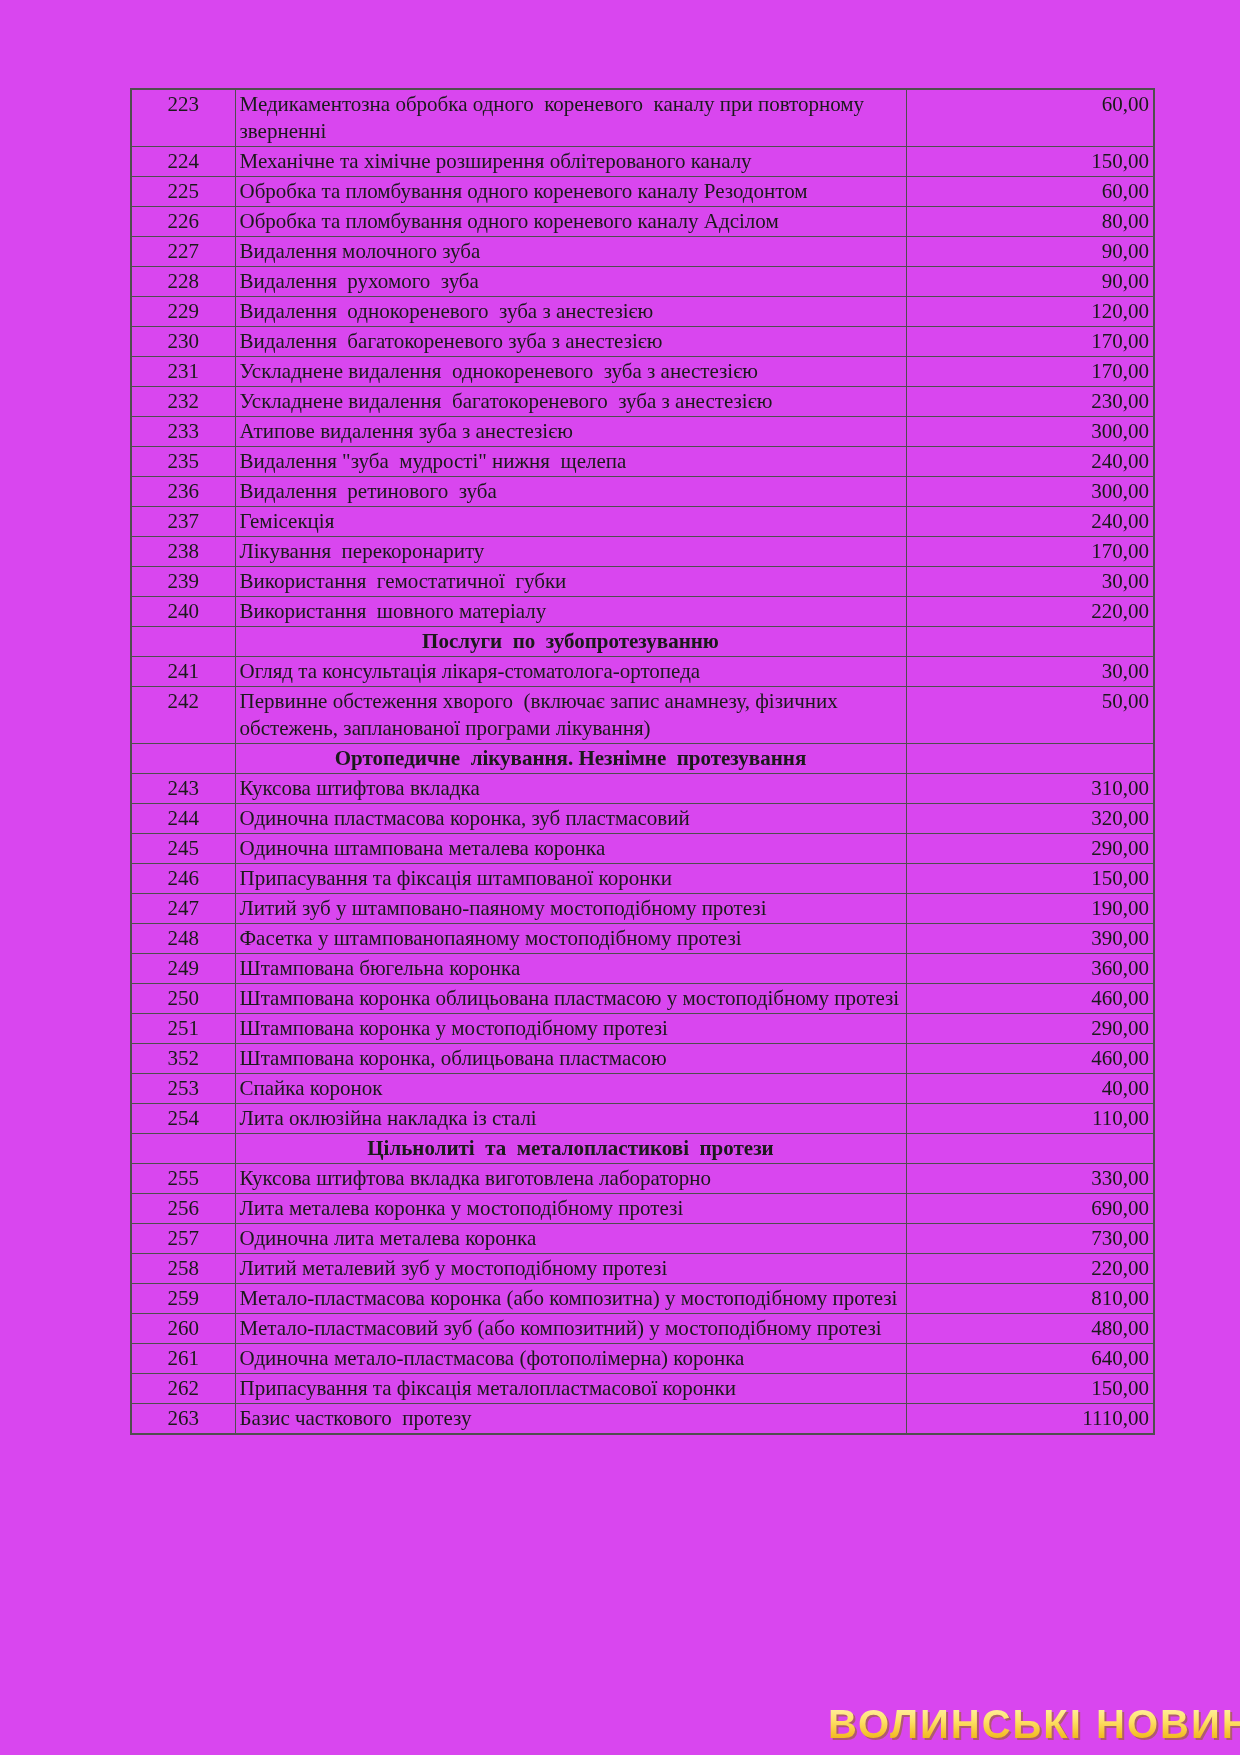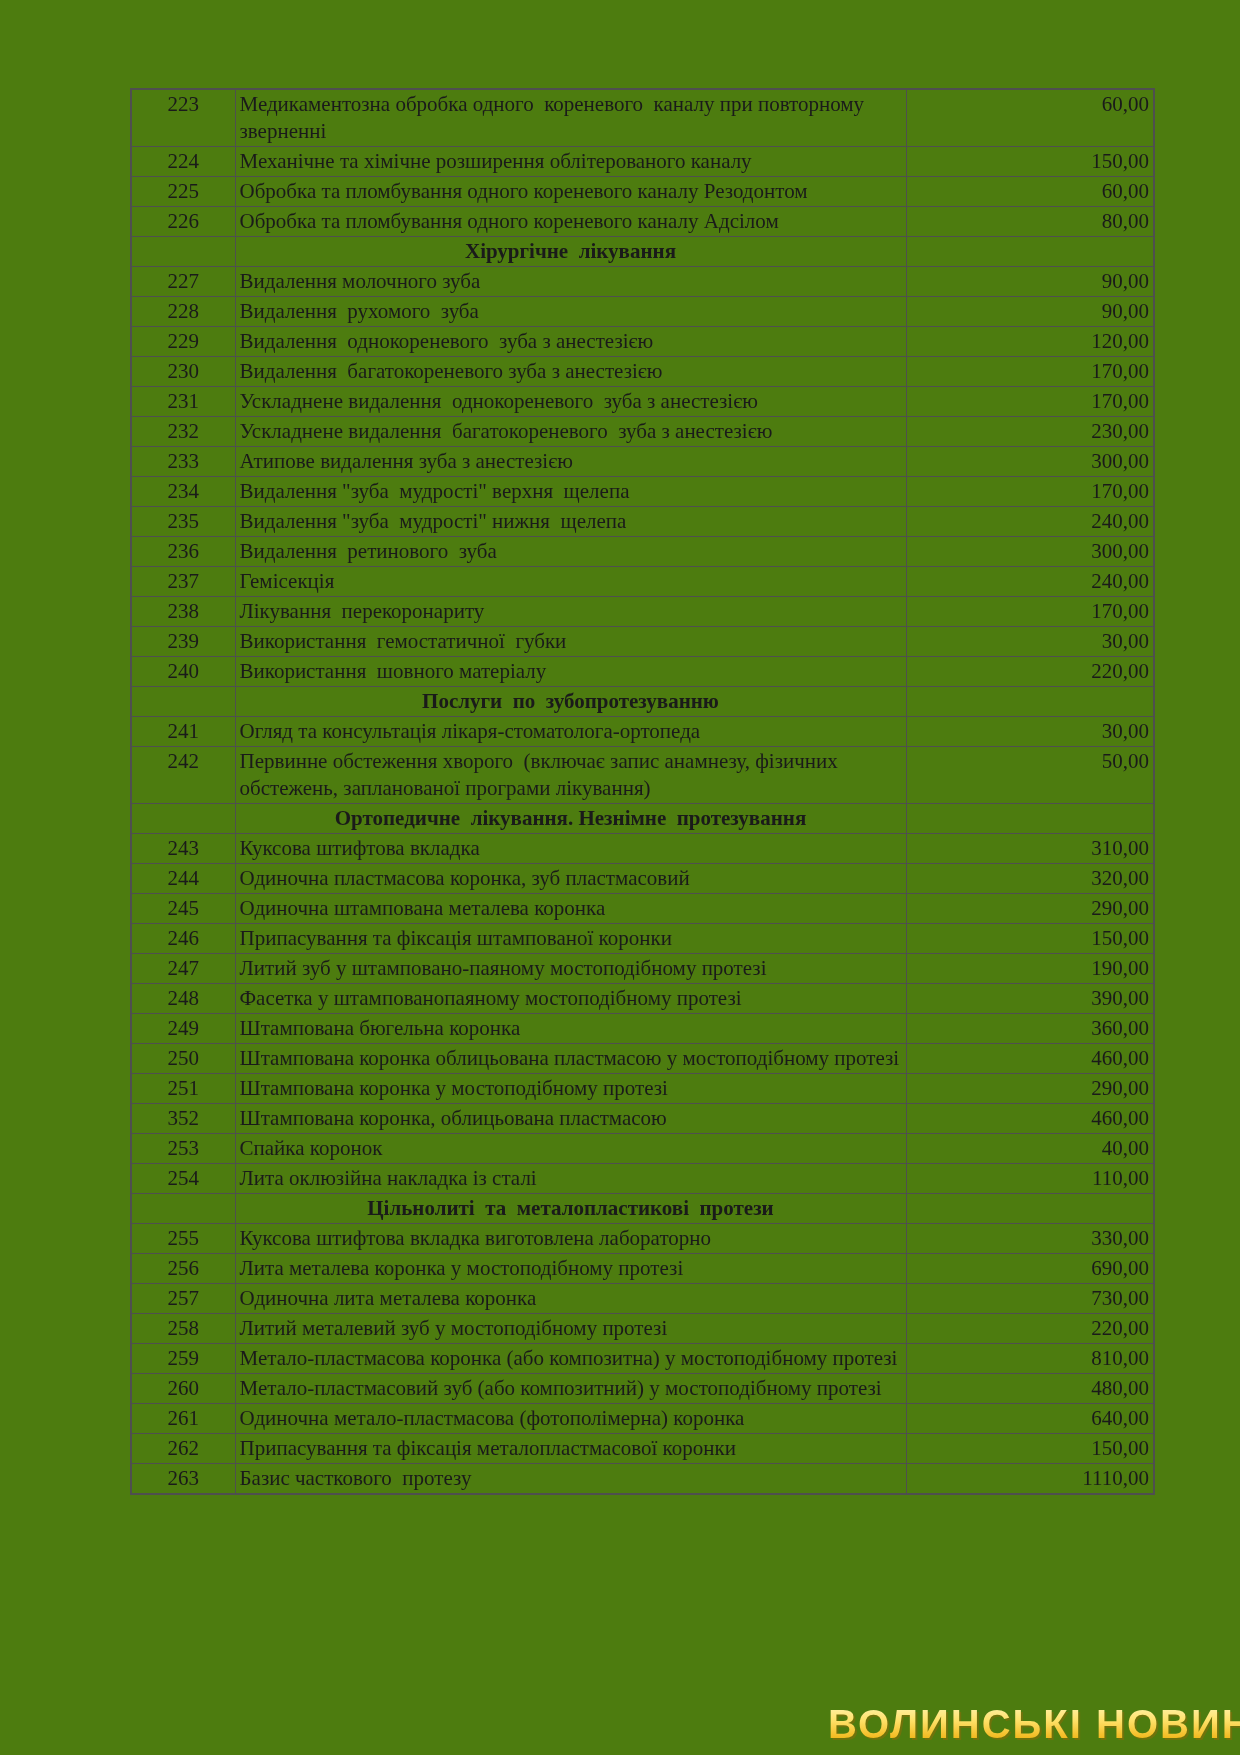--- a/index.html
+++ b/index.html
@@ -8,21 +8,21 @@
     width: 1240px;
     height: 1755px;
     background: #ffffff;
     overflow: hidden;
     font-family: "Liberation Serif", serif;
   }
   .page {
     position: relative;
     width: 1240px;
     height: 1755px;
-    background: #4d7c0f;
+    background: #d946ef;
   }
   table.price-table {
     position: absolute;
     left: 130px;
     top: 88px;
     width: 1023px;
     border-collapse: collapse;
     table-layout: fixed;
     border: 2px solid #4f4f4f;
   }
@@ -97,25 +97,20 @@
           <td class="num-cell">225</td>
           <td class="desc-cell">Обробка та пломбування одного кореневого каналу Резодонтом</td>
           <td class="price-cell">60,00</td>
         </tr>
         <tr>
           <td class="num-cell">226</td>
           <td class="desc-cell">Обробка та пломбування одного кореневого каналу Адсілом</td>
           <td class="price-cell">80,00</td>
         </tr>
         <tr>
-          <td class="num-cell"></td>
-          <td class="section-cell">Хірургічне  лікування</td>
-          <td class="price-cell"></td>
-        </tr>
-        <tr>
           <td class="num-cell">227</td>
           <td class="desc-cell">Видалення молочного зуба</td>
           <td class="price-cell">90,00</td>
         </tr>
         <tr>
           <td class="num-cell">228</td>
           <td class="desc-cell">Видалення  рухомого  зуба</td>
           <td class="price-cell">90,00</td>
         </tr>
         <tr>
@@ -137,25 +132,20 @@
           <td class="num-cell">232</td>
           <td class="desc-cell">Ускладнене видалення  багатокореневого  зуба з анестезією</td>
           <td class="price-cell">230,00</td>
         </tr>
         <tr>
           <td class="num-cell">233</td>
           <td class="desc-cell">Атипове видалення зуба з анестезією</td>
           <td class="price-cell">300,00</td>
         </tr>
         <tr>
-          <td class="num-cell">234</td>
-          <td class="desc-cell">Видалення "зуба  мудрості" верхня  щелепа</td>
-          <td class="price-cell">170,00</td>
-        </tr>
-        <tr>
           <td class="num-cell">235</td>
           <td class="desc-cell">Видалення "зуба  мудрості" нижня  щелепа</td>
           <td class="price-cell">240,00</td>
         </tr>
         <tr>
           <td class="num-cell">236</td>
           <td class="desc-cell">Видалення  ретинового  зуба</td>
           <td class="price-cell">300,00</td>
         </tr>
         <tr>

